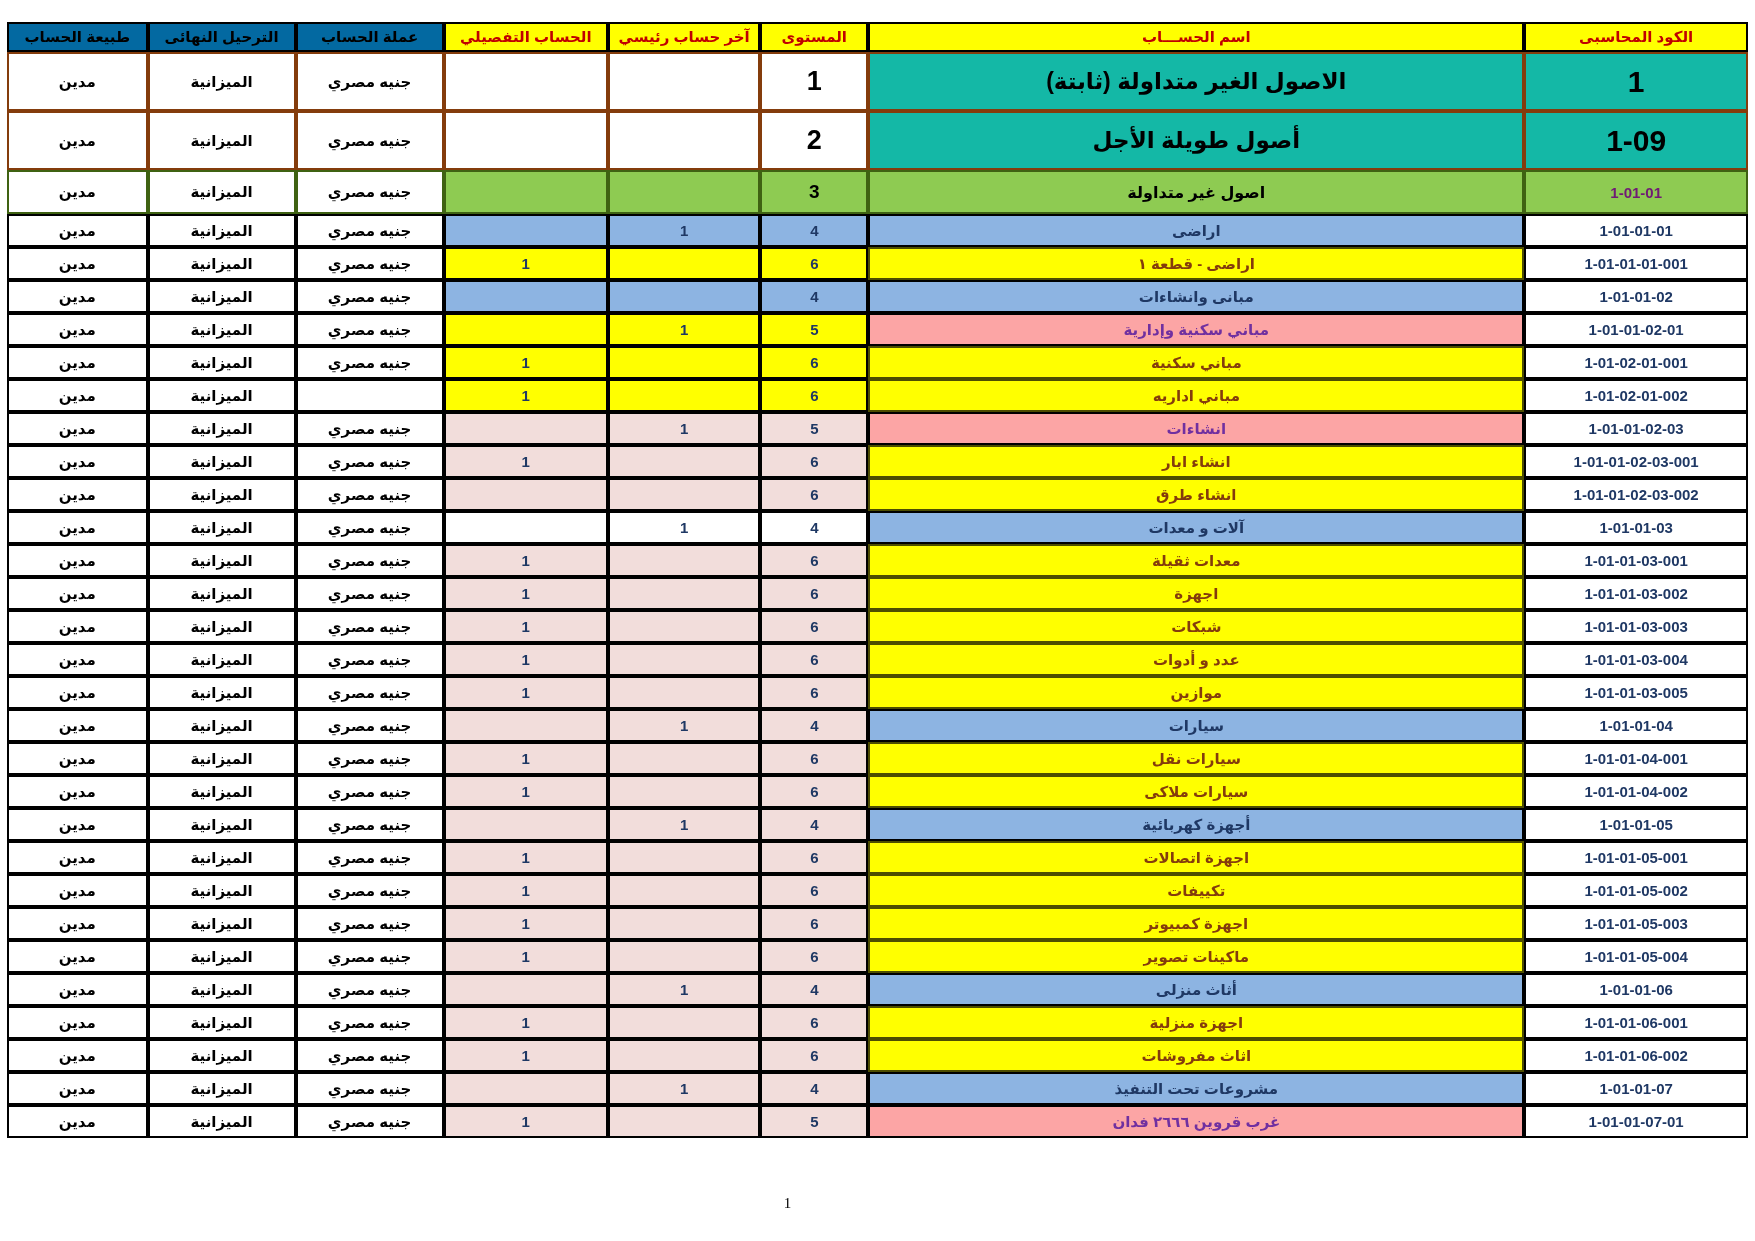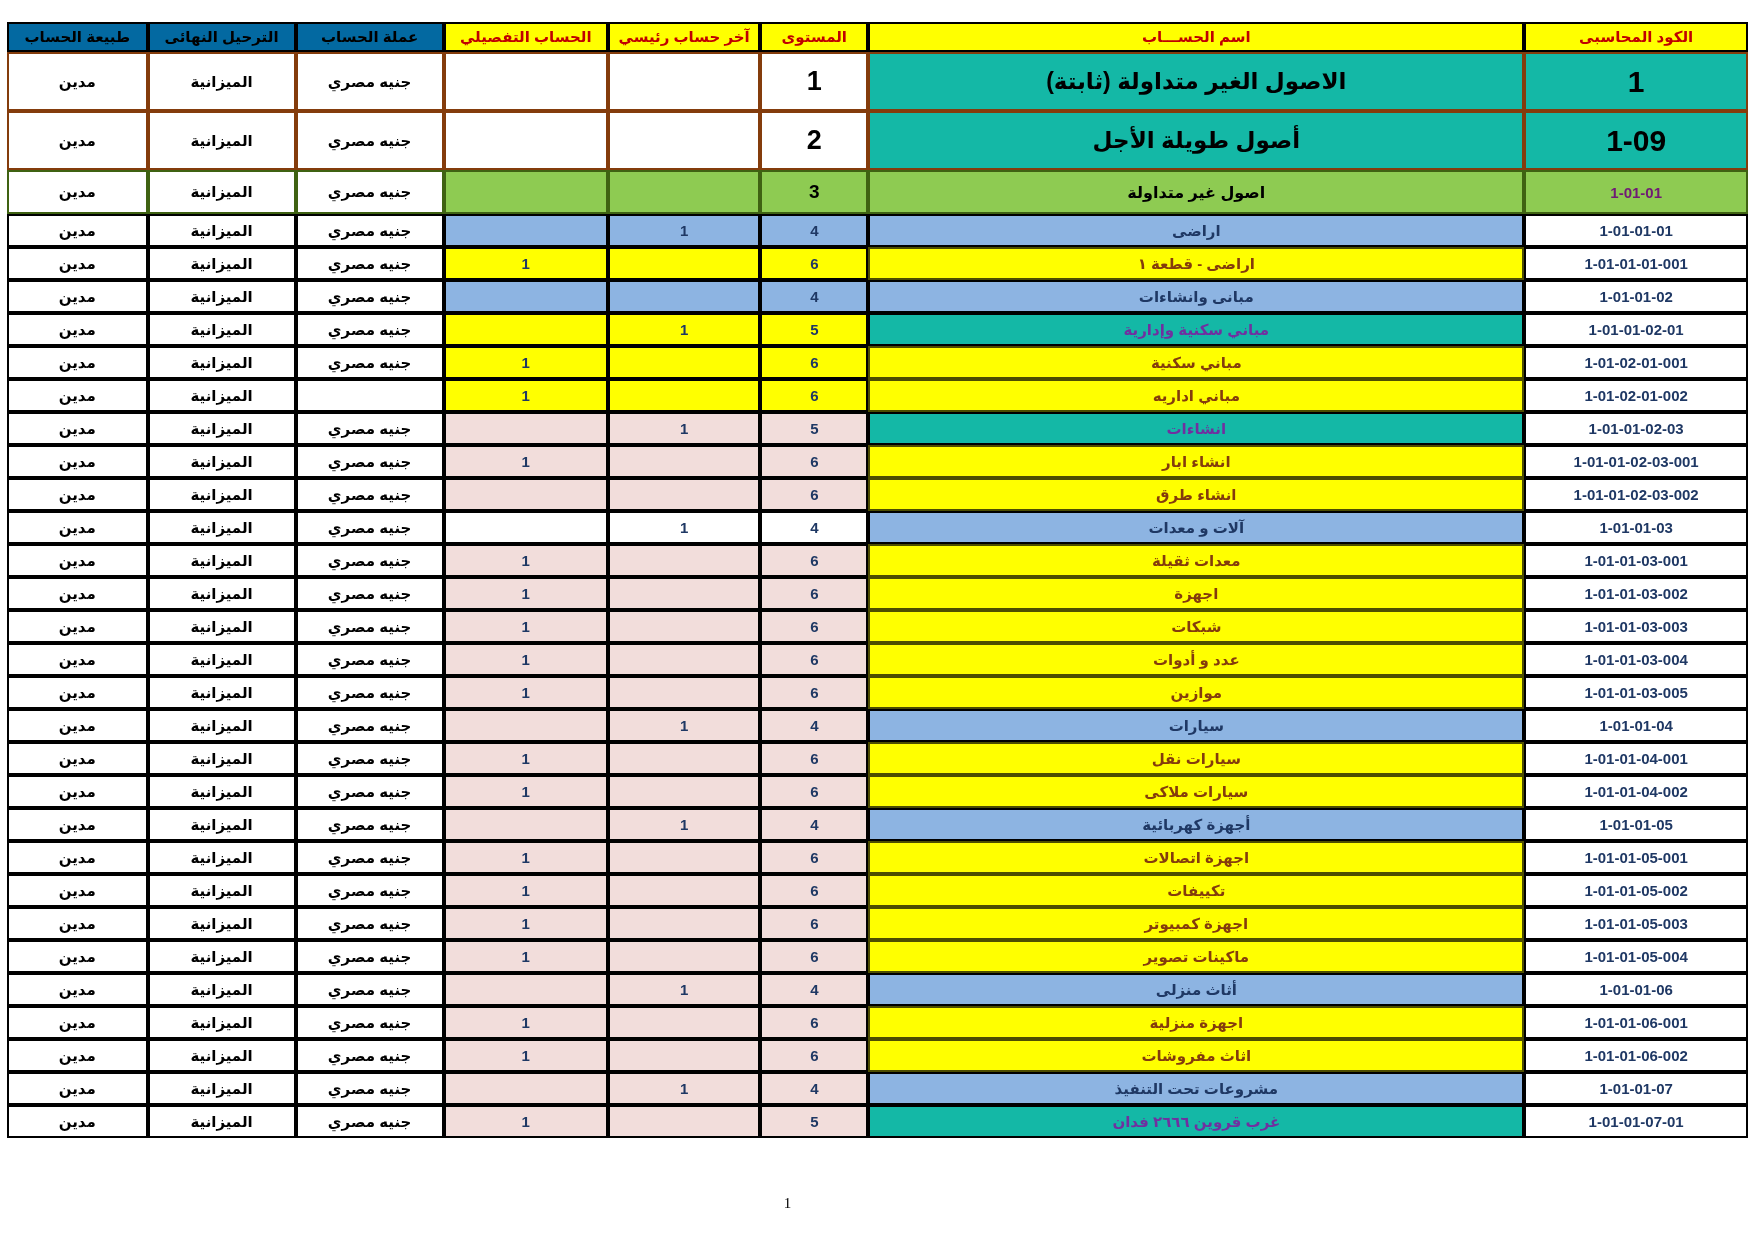--- a/index.html
+++ b/index.html
@@ -132,21 +132,21 @@
     background: #ffffff;
     color: #000000;
     font-size: 14.5px;
   }
 
   
   .bg-orange { background: #14b8a6; }
   .bg-green  { background: #8ecb52; }
   .bg-blue   { background: #8db4e2; }
   .bg-yellow { background: #ffff00; }
-  .bg-pink   { background: #14b8a6; }
+  .bg-pink   { background: #fca5a5; }
   .bg-rose   { background: #f2dddb; }
   .bg-white  { background: #ffffff; }
 
   
   .txt-navy    { color: #1f3864; }
   .txt-purple  { color: #7030a0; }
   .txt-brown   { color: #843c0c; margin-top: 27px; }
   .txt-black   { color: #000000; }
 
   

